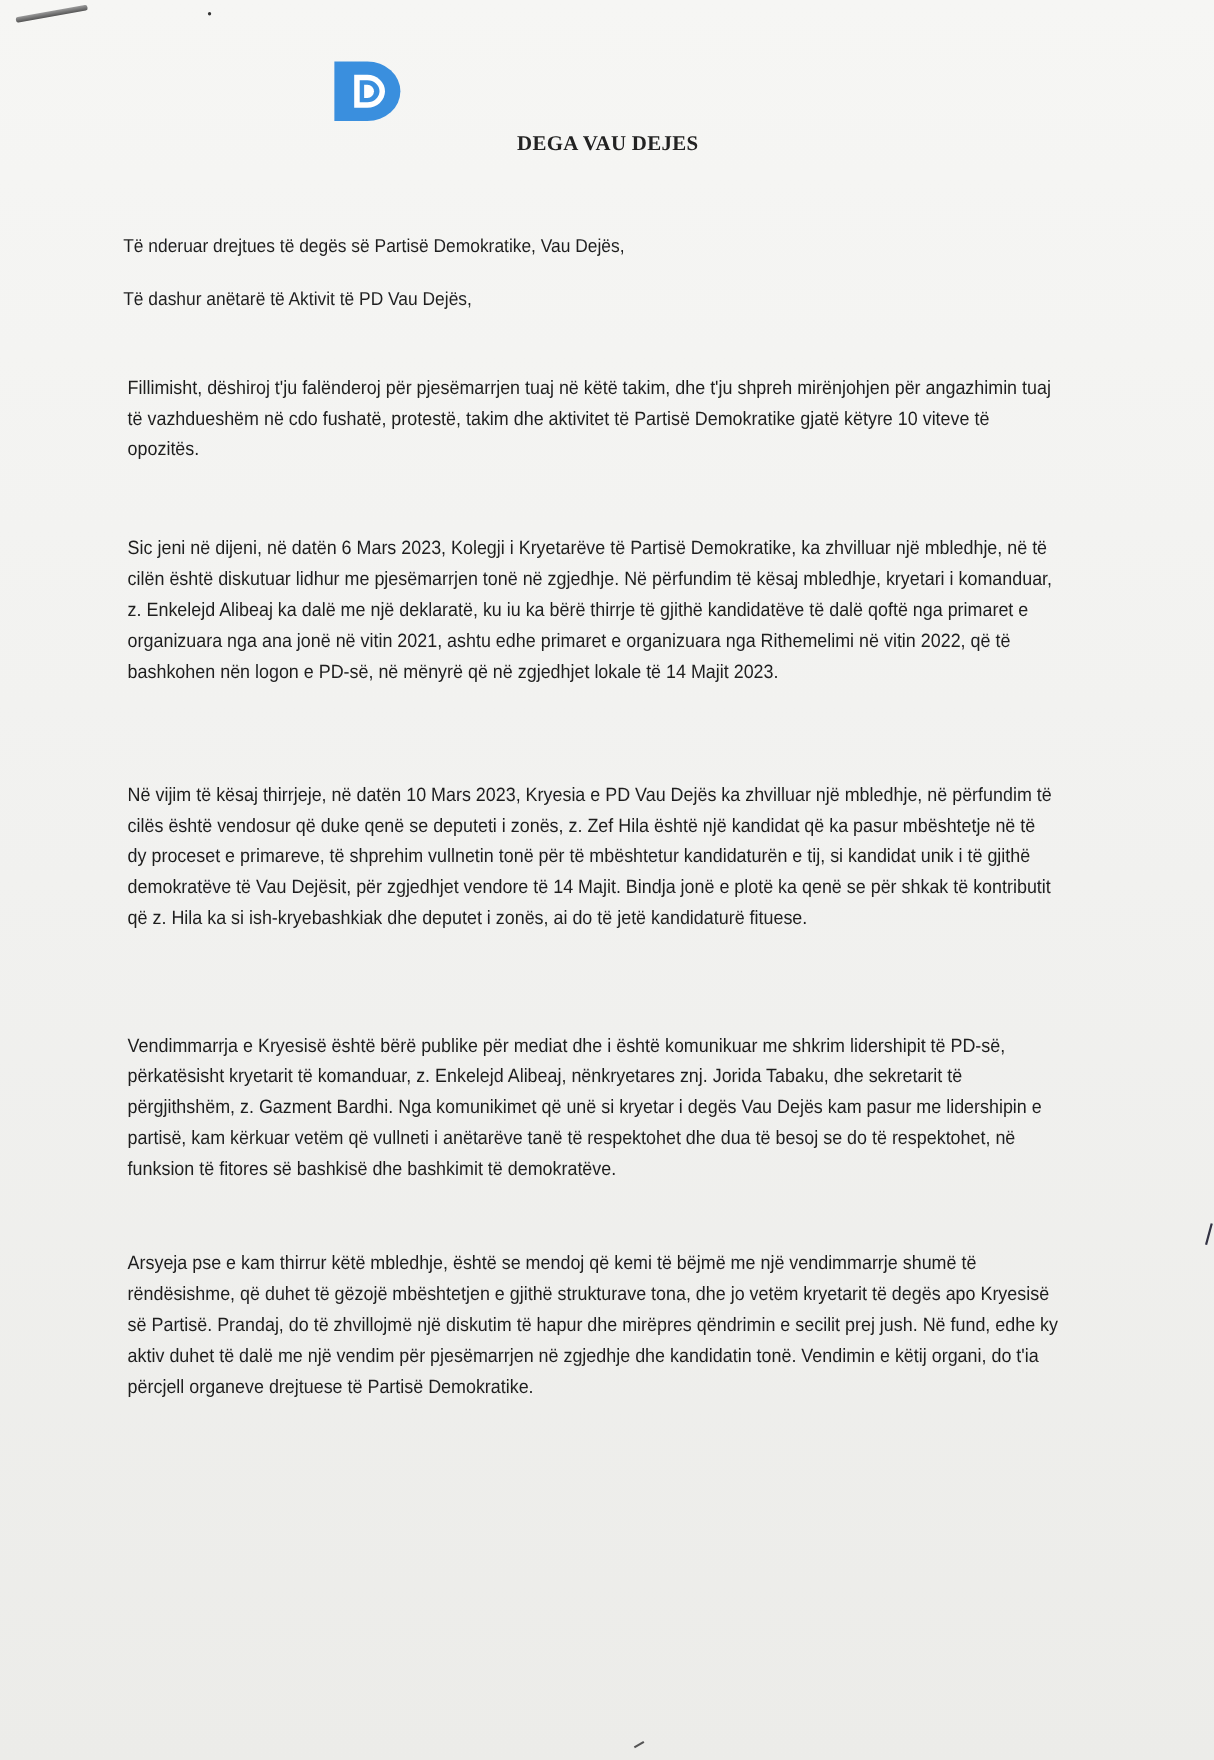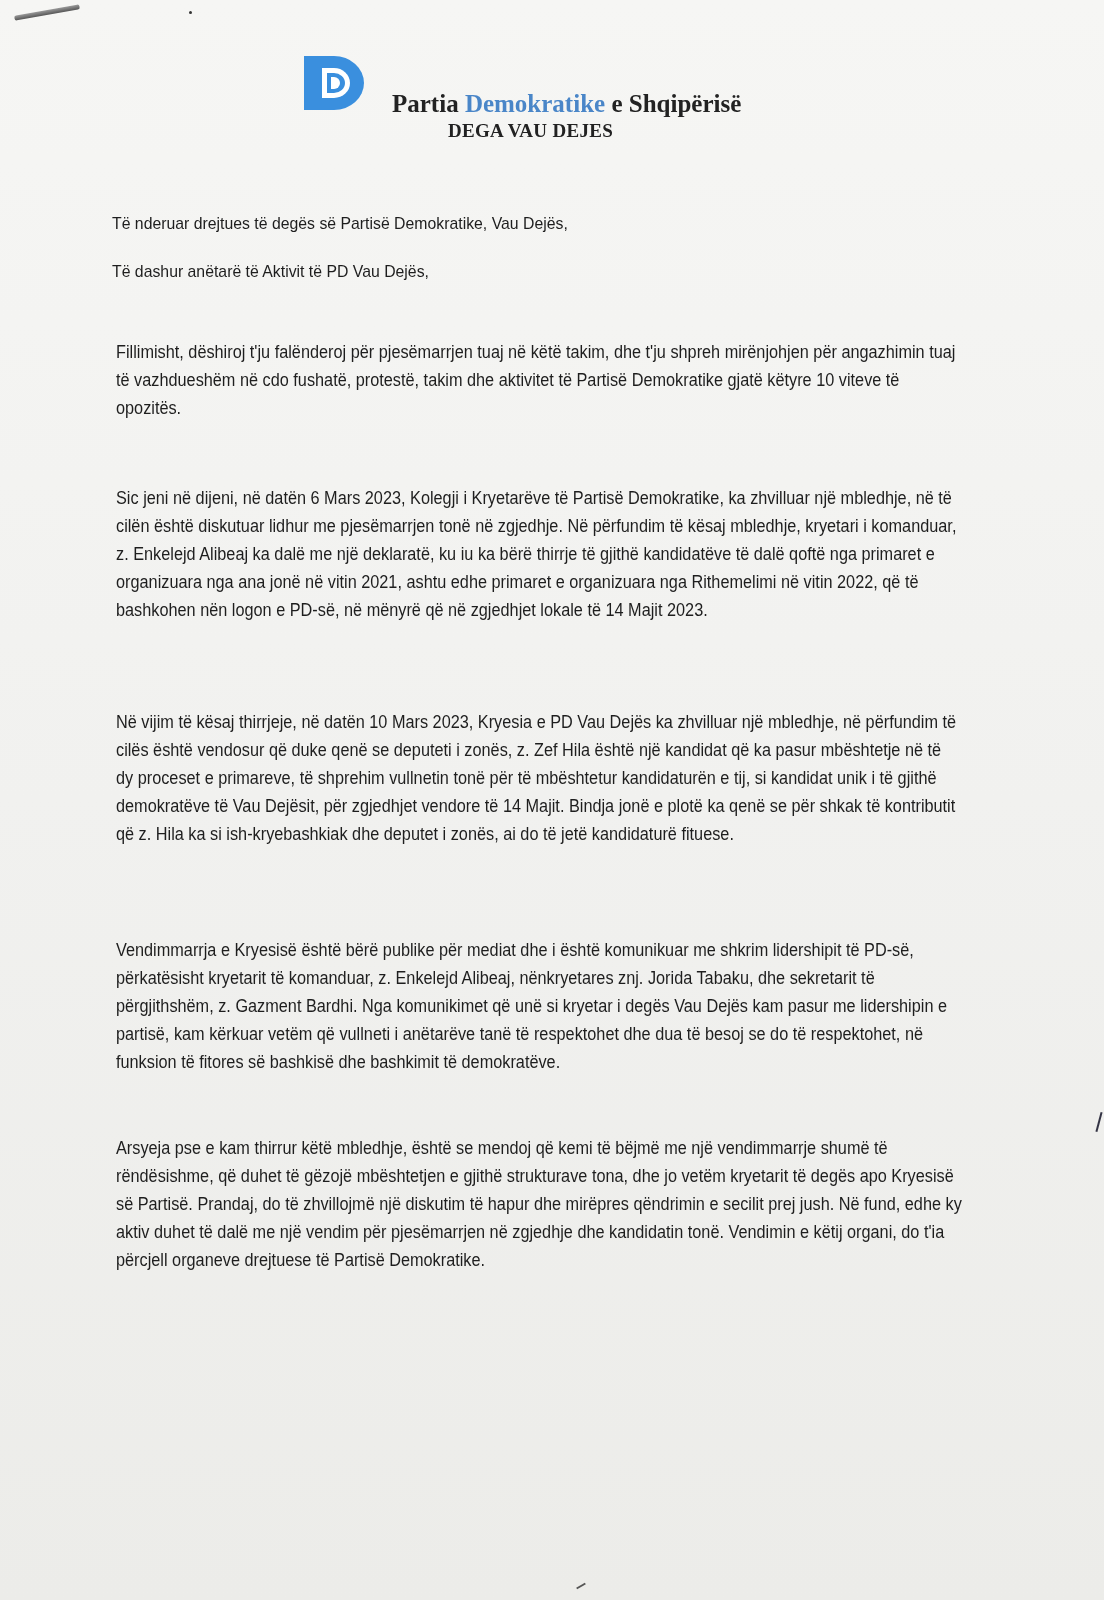--- a/index.html
+++ b/index.html
@@ -25,21 +25,21 @@
 
   .letterhead { position: absolute; left: 300px; top: 52px; width: 560px; height: 100px; }
   .logo { position: absolute; left: 0; top: 0; width: 72px; height: 62px; }
   .party-name {
     position: absolute; left: 92px; top: 38px;
     font-family: "Liberation Serif", serif; font-weight: bold; font-size: 25px;
     color: #222; white-space: nowrap;
   }
   .party-name .accent { color: #4a86c8; }
   .branch {
-    position: absolute; left: 148px; top: 68px;
+    position: absolute; left: 170px; top: 68px;
     font-family: "Liberation Serif", serif; font-weight: bold; font-size: 19px;
     color: #222; white-space: nowrap; letter-spacing: 0.3px;
   }
 
   .salutation { position: absolute; left: 112px; font-size: 17px; white-space: nowrap; transform: scaleX(0.93); transform-origin: left top; }
   .para {
     position: absolute; left: 116px; width: 910px;
     font-size: 17.5px; line-height: 28px;
     transform: scaleX(0.93); transform-origin: left top;
   }
@@ -54,21 +54,20 @@
   <div class="edge-mark"></div>
   <div class="bottom-mark"></div>
 
   <div class="letterhead">
     <svg class="logo" viewBox="0 0 72 62">
       <path d="M4 4 H34 A30 27 0 0 1 34 58 H4 Z" fill="#3a8fde"></path>
       <path d="M22 16 H34 A16 15 0 0 1 34 46 H22 Z" fill="#ffffff"></path>
       <path d="M27 21 H34 A11 10 0 0 1 34 41 H27 Z" fill="#3a8fde"></path>
       <path d="M31 25 H34 A6 6 0 0 1 34 37 H31 Z" fill="#ffffff"></path>
     </svg>
-    <div class="party-name"><span>Partia </span><span class="accent">Demokratike</span><span> e Shqipërisë</span></div>
     <div class="branch">DEGA VAU DEJES</div>
   </div>
 
   <div class="salutation" style="top:214px;">Të nderuar drejtues të degës së Partisë Demokratike, Vau Dejës,</div>
   <div class="salutation" style="top:262px;">Të dashur anëtarë të Aktivit të PD Vau Dejës,</div>
 
   <div class="para" style="top:338px;">
       <p>Fillimisht, dëshiroj t'ju falënderoj për pjesëmarrjen tuaj në këtë takim, dhe t'ju shpreh mirënjohjen për angazhimin tuaj të vazhdueshëm në cdo fushatë, protestë, takim dhe aktivitet të Partisë Demokratike gjatë këtyre 10 viteve të opozitës.</p>
     </div>
   <div class="para" style="top:484px;">

